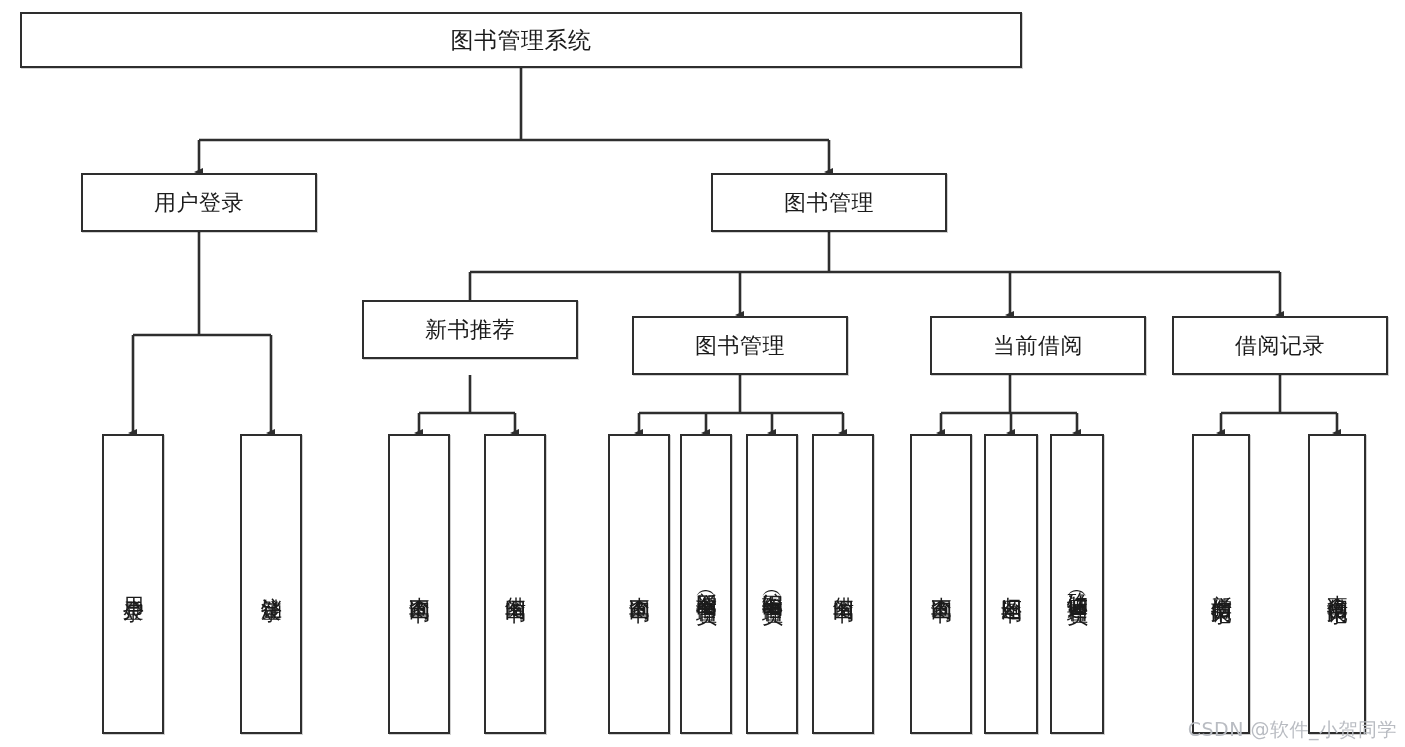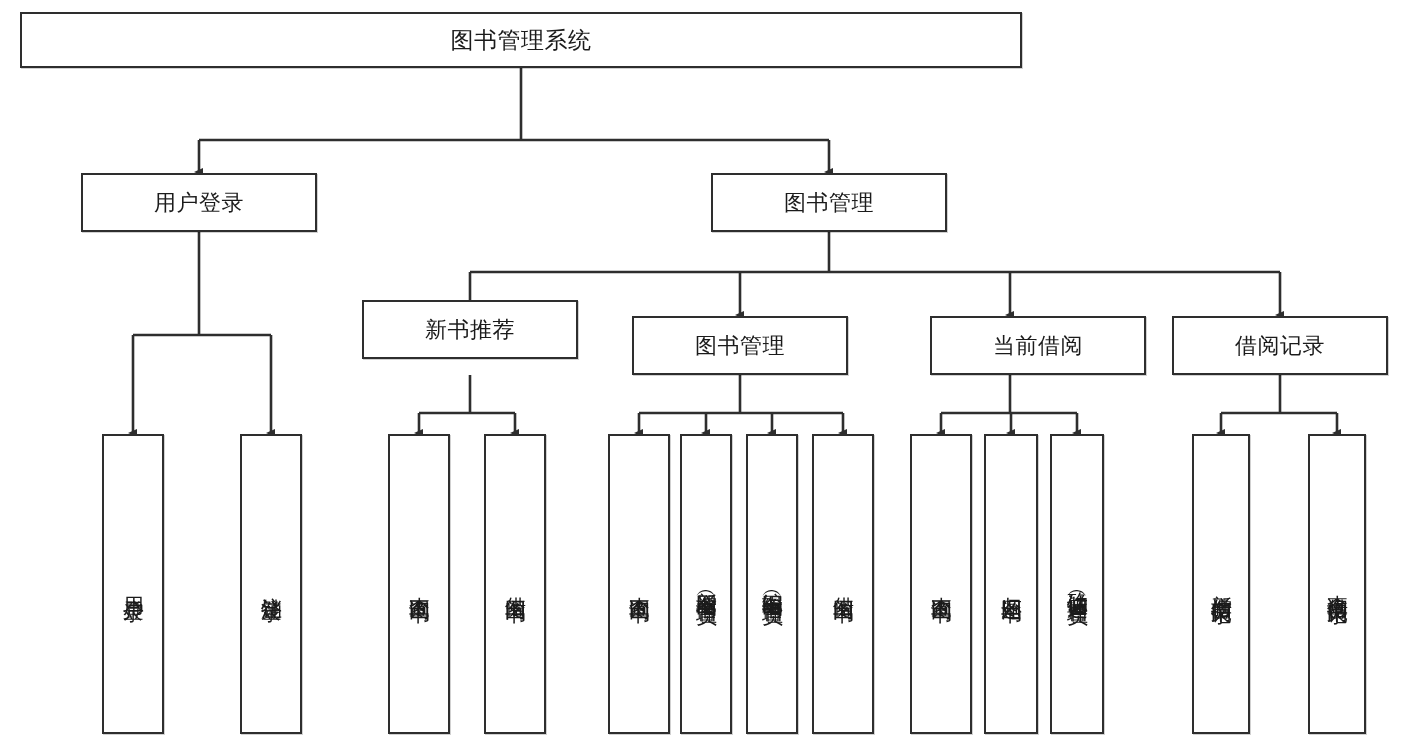--- a/index.html
+++ b/index.html
@@ -170,13 +170,14 @@
         <span class="node-label">确认归还（管理员）</span>
       </div>
       <div class="node leaf" style="left: 1192px; top: 434px; width: 58px; height: 300px;">
         <span class="node-label">新增借阅记录</span>
       </div>
       <div class="node leaf" style="left: 1308px; top: 434px; width: 58px; height: 300px;">
         <span class="node-label">查询借阅记录</span>
       </div>
     </div>
 
+  <div id="watermark">CSDN @软件_小贺同学</div>
 </div>
 
 </body></html>

